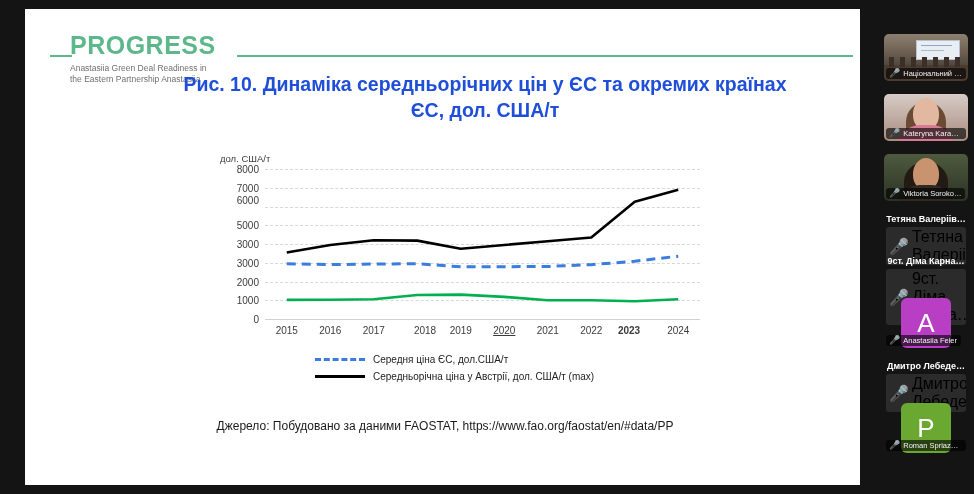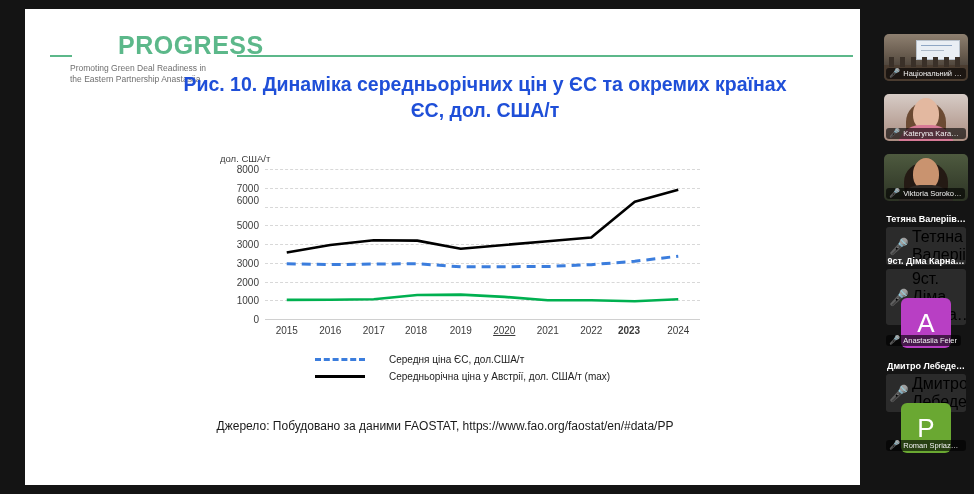--- a/index.html
+++ b/index.html
@@ -31,21 +31,20 @@
     left: 45px; top: 24px;
     width: 160px;
   }
   .logo-word {
     font-family: "Liberation Sans", sans-serif;
     font-size: 25px;
     font-weight: bold;
     letter-spacing: 0.5px;
     color: #5cb88a;
     line-height: 1;
-    margin-left: 48px;
   }
   .logo-tagline {
     margin-top: 5px;
     font-size: 8.5px;
     line-height: 1.35;
     color: #6f6f6f;
   }
   .logo-rule-left {
     position: absolute;
     left: 25px; top: 46px;
@@ -136,21 +135,20 @@
   }
   .legend-swatch {
     width: 50px; height: 3px;
     margin-right: 8px;
     flex: 0 0 auto;
   }
   .legend-label {
     font-size: 10px;
     color: #222;
     white-space: nowrap;
-    margin-left: 16px;
   }
 
   
   .source-note {
     position: absolute;
     left: 60px; top: 410px;
     width: 720px;
     text-align: center;
     font-size: 12px;
     color: #1a1a1a;
@@ -310,21 +308,21 @@
 <div id="app">
 
   <div id="stage">
 
     <div class="logo-rule-left"></div>
     <div class="logo-rule-right"></div>
 
     <div class="logo-block">
       <div class="logo-word">PROGRESS</div>
       <div class="logo-tagline">
-        <div>Promoting Green Deal Readiness in</div>
+        <div>Anastasiia Green Deal Readiness in</div>
         <div>the Eastern Partnership Anastasiia</div>
       </div>
     </div>
 
     <div class="slide-title">Рис. 10. Динаміка середньорічних цін у ЄС та окремих країнах ЄС, дол. США/т</div>
 
     <div id="chart-area">
       <div class="axis-unit">дол. США/т</div>
       <div class="plot">
         <div id="grid-layer">
@@ -346,21 +344,21 @@
             <div class="ytick" style="top: 75px;">3000</div>
             <div class="ytick" style="top: 56.25px;">5000</div>
             <div class="ytick" style="top: 31px;">6000</div>
             <div class="ytick" style="top: 18.75px;">7000</div>
             <div class="ytick" style="top: 0px;">8000</div>
           </div>
         <div id="xtick-layer">
             <div class="xtick" style="left: 21.75px;">2015</div>
             <div class="xtick" style="left: 65.25px;">2016</div>
             <div class="xtick" style="left: 108.75px;">2017</div>
-            <div class="xtick" style="left: 151px;">2018</div>
+            <div class="xtick" style="left: 160px;">2018</div>
             <div class="xtick" style="left: 195.75px;">2019</div>
             <div class="xtick" style="left: 239.25px; text-decoration: underline;">2020</div>
             <div class="xtick" style="left: 282.75px;">2021</div>
             <div class="xtick" style="left: 326.25px;">2022</div>
             <div class="xtick" style="left: 364px; font-weight: bold;">2023</div>
             <div class="xtick" style="left: 413.25px;">2024</div>
           </div>
         <svg id="plot-svg" viewBox="0 0 435 150" preserveAspectRatio="none">
             <polyline points="21.75,94.69 65.25,95.63 108.75,95.06 152.25,94.69 195.75,97.88 239.25,97.69 282.75,97.50 326.25,95.63 369.75,92.25 413.25,87.19" fill="none" stroke="#3b7ddd" stroke-width="3" stroke-linejoin="round" stroke-linecap="butt" stroke-dasharray="9,6"></polyline>
             <polyline points="21.75,83.44 65.25,75.94 108.75,71.25 152.25,71.63 195.75,79.69 239.25,75.94 282.75,72.19 326.25,68.44 369.75,32.81 413.25,20.63" fill="none" stroke="#000000" stroke-width="2.6" stroke-linejoin="round" stroke-linecap="butt"></polyline>

